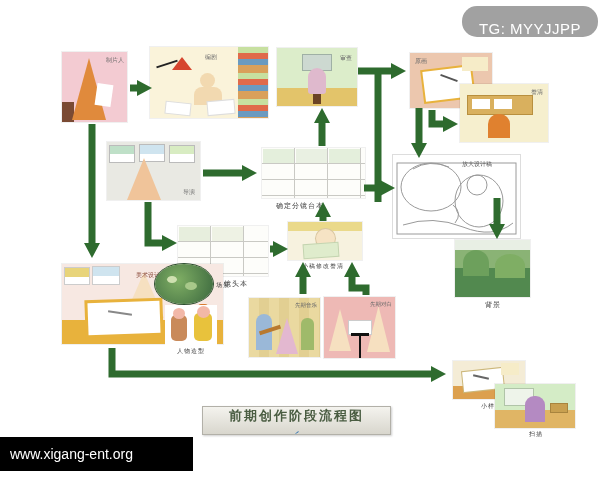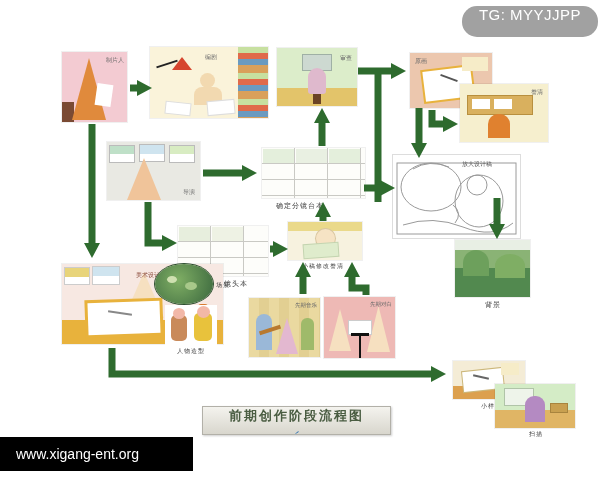--- a/index.html
+++ b/index.html
@@ -9,24 +9,24 @@
   .img{position:absolute;inset:0;overflow:hidden;box-shadow:0 0 0 1px rgba(0,0,0,0.06);}
   .d{position:absolute;}
   .cap{position:absolute;font-size:7px;color:#3c3c3c;white-space:nowrap;letter-spacing:1px;}
   .lbl{position:absolute;font-size:6px;color:#6a6a6a;white-space:nowrap;z-index:3;}
   .grid{background:
       repeating-linear-gradient(to right, transparent 0 32px, #c9c9c4 32px 33px),
       repeating-linear-gradient(to bottom, transparent 0 15px, #c9c9c4 15px 16px),
       #fdfdfa;}
   #arrows{position:absolute;left:0;top:0;z-index:20;pointer-events:none;}
   #badge{position:absolute;left:462px;top:6px;width:136px;height:31px;background:#a1a1a1;
-         color:#fff;font-size:15px;display:flex;align-items:flex-start;justify-content:center;
+         color:#fff;font-size:15px;display:flex;align-items:flex-end;justify-content:center;
          letter-spacing:0.5px;z-index:30;border-radius:15px;}
   #watermark{position:absolute;left:0;top:437px;width:193px;height:34px;background:#000;
-         color:#fff;font-size:14px;display:flex;align-items:center;padding-left:16px;
+         color:#fff;font-size:14px;display:flex;align-items:center;padding-left:10px;
          box-sizing:border-box;z-index:30;}
   #banner{position:absolute;left:202px;top:406px;width:187px;height:27px;z-index:30;
          background:linear-gradient(#f4f3ee,#d8d6cd);border:1px solid #b2b0a8;
          display:flex;align-items:center;justify-content:center;gap:6px;
          box-shadow:1px 1px 2px rgba(0,0,0,0.2);flex-direction:column;}
   #banner .t{font-size:13px;font-weight:bold;color:#4a5d42;letter-spacing:2px;}
 </style>
 </head>
 <body>
 

